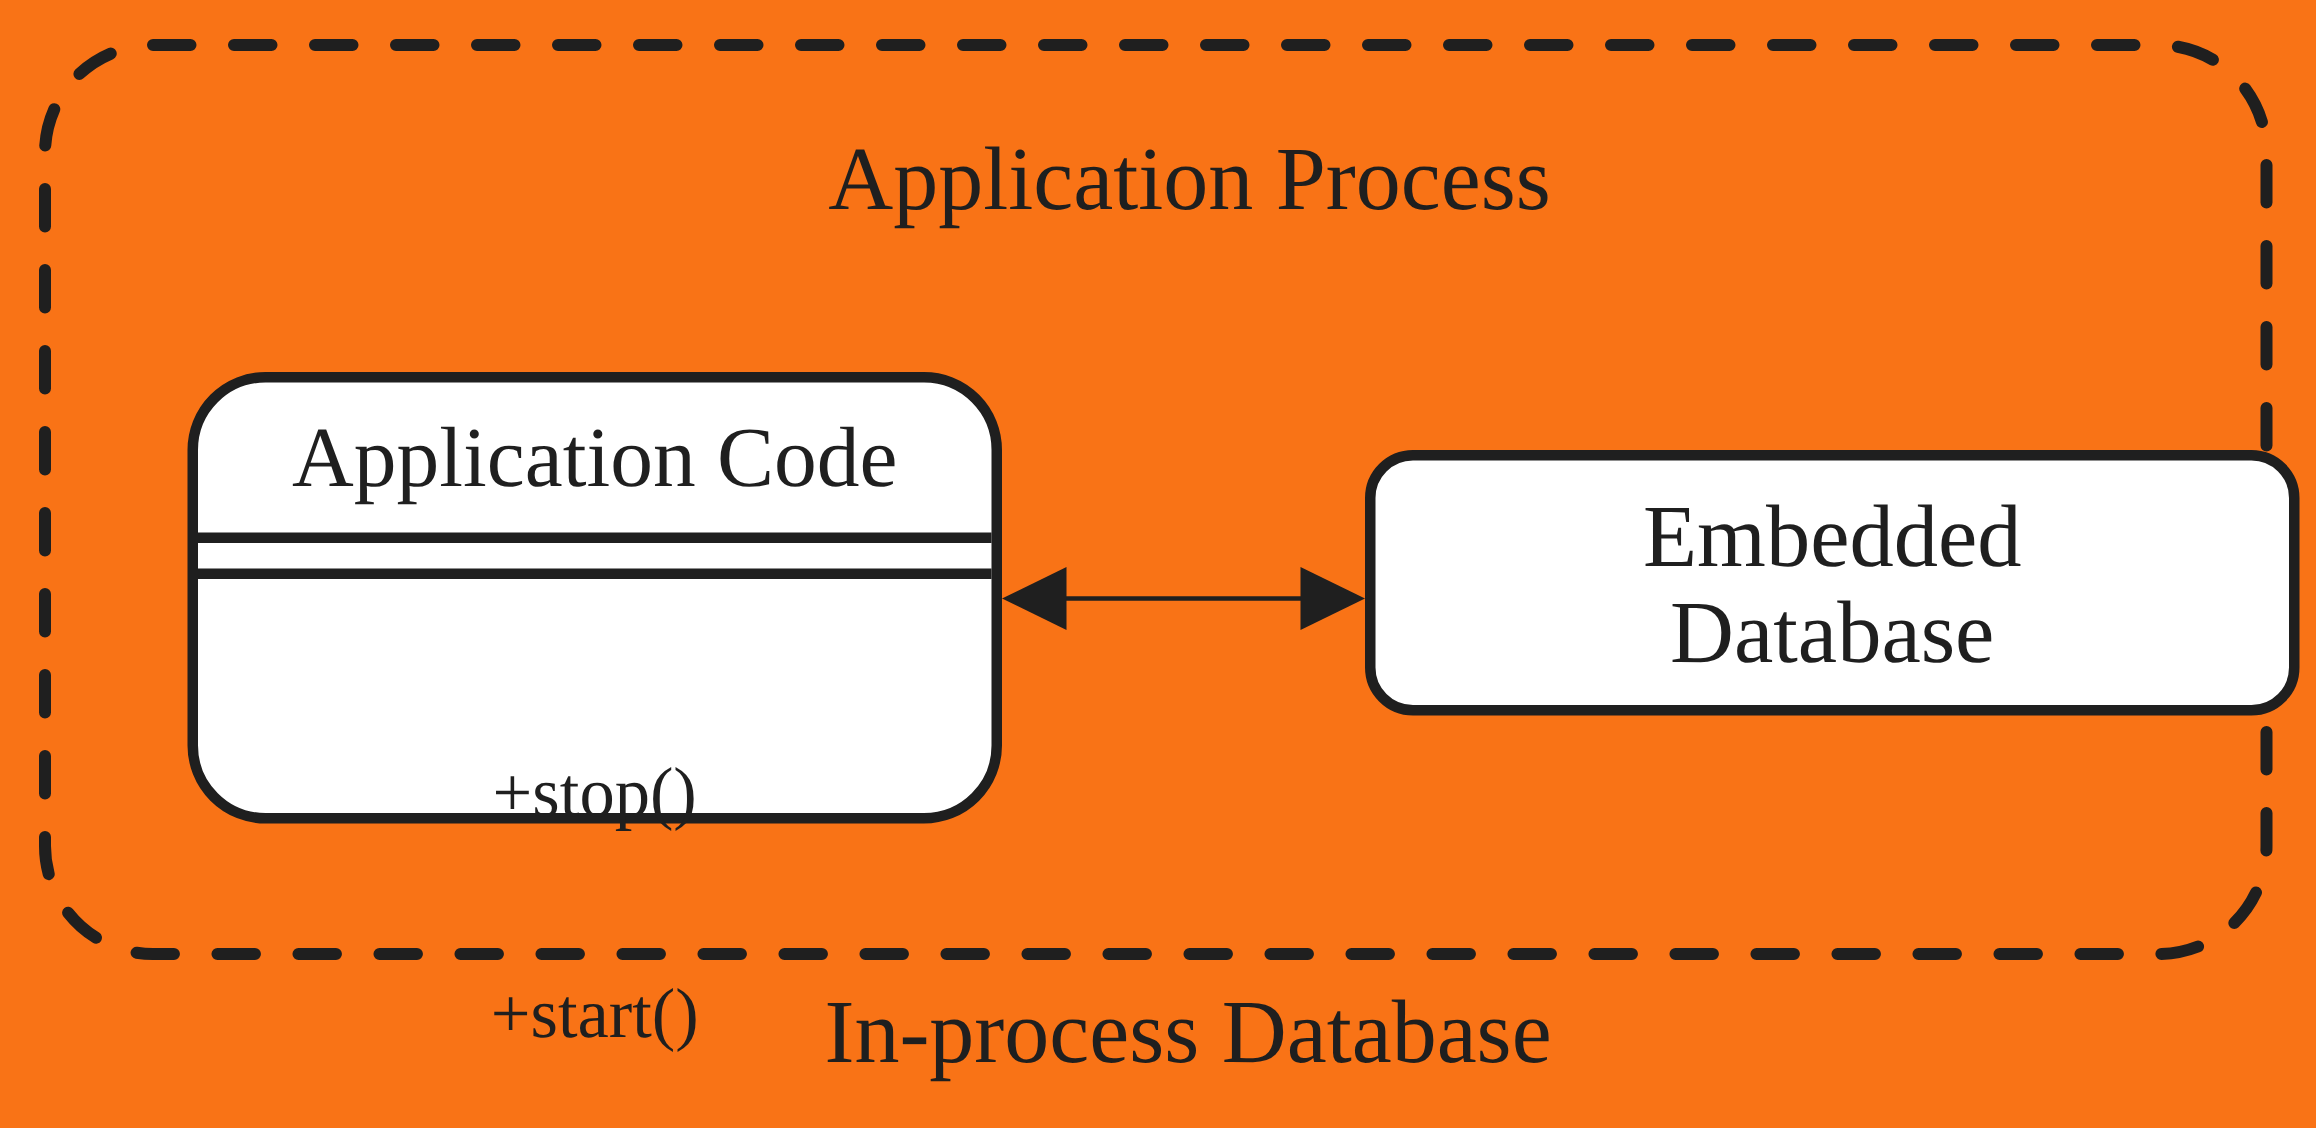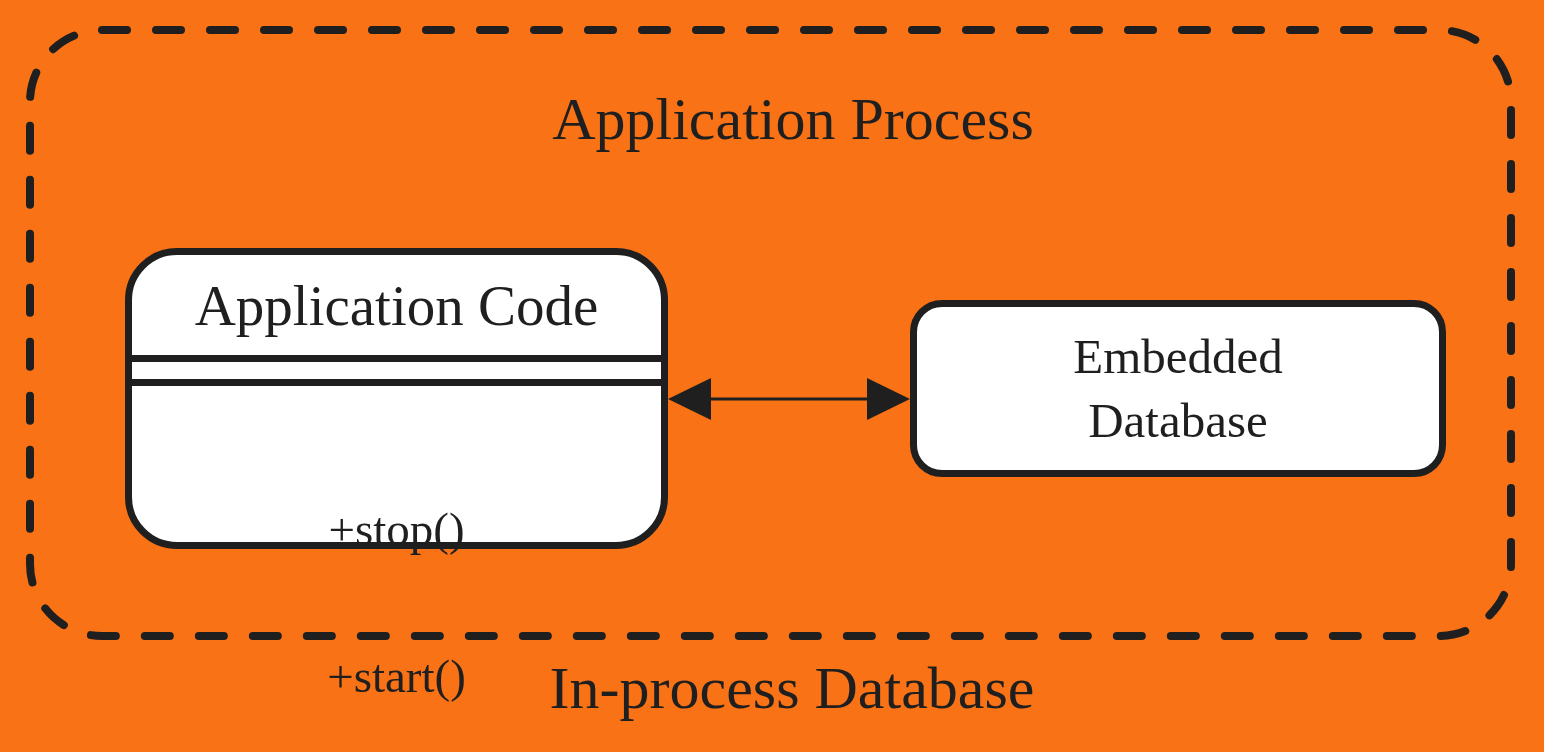--- a/index.html
+++ b/index.html
@@ -72,31 +72,31 @@
     top: 152px;
     text-align: center;
     font-size: 47px;
     line-height: 49px;
     white-space: pre;
   }
   .db-box {
     position: absolute;
     left: 910px;
     top: 300px;
-    width: 536px;
+    width: 623px;
     height: 177px;
     box-sizing: border-box;
     border: 7px solid #1f1f1f;
     border-radius: 32px;
     background: #ffffff;
     display: flex;
     align-items: center;
     justify-content: center;
     text-align: center;
-    font-size: 49px;
+    font-size: 59px;
     line-height: 64px;
     white-space: pre-line;
   }
   .diagram-caption {
     position: absolute;
     left: 792px;
     top: 656px;
     transform: translateX(-50%);
     font-size: 60px;
     line-height: 64px;

